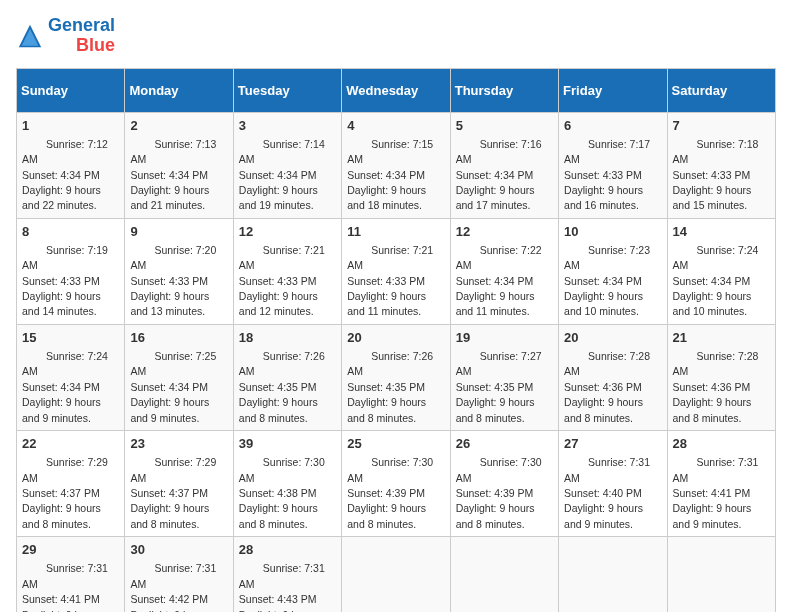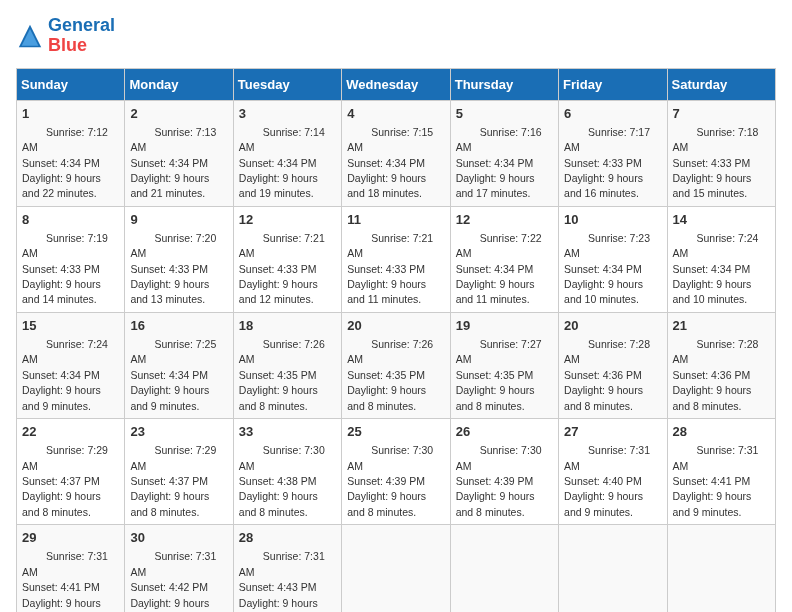--- a/index.html
+++ b/index.html
@@ -19,20 +19,21 @@
     .logo {
       display: flex;
       align-items: center;
       gap: 4px;
     }
     .logo-text {
       font-size: 18px;
       font-weight: bold;
       color: #333;
       line-height: 1.1;
+      text-align: right;
     }
     .logo-text span {
       color: #1a6eb5;
     }
     .logo-icon {
       width: 28px;
       height: 28px;
     }
     .title-area {
       text-align: right;
@@ -47,21 +48,21 @@
       color: #555;
     }
     table {
       width: 100%;
       border-collapse: collapse;
       font-size: 11px;
     }
     thead tr th {
       background: #1a6eb5;
       color: #fff;
-      padding: 8px 4px;
+      padding: 14px 4px;
       text-align: left;
       font-size: 13px;
       font-weight: bold;
       border: 1px solid #ccc;
     }
     tbody tr td {
       vertical-align: top;
       border: 1px solid #ccc;
       padding: 4px 5px;
       width: 14.28%;
@@ -214,21 +215,21 @@
       <tr>
         <td>
         <span class="day-num">22</span>
         <span class="day-detail">Sunrise: 7:29 AM<br>Sunset: 4:37 PM<br>Daylight: 9 hours and 8 minutes.</span>
       </td>
         <td>
         <span class="day-num">23</span>
         <span class="day-detail">Sunrise: 7:29 AM<br>Sunset: 4:37 PM<br>Daylight: 9 hours and 8 minutes.</span>
       </td>
         <td>
-        <span class="day-num">33</span>
+        <span class="day-num">39</span>
         <span class="day-detail">Sunrise: 7:30 AM<br>Sunset: 4:38 PM<br>Daylight: 9 hours and 8 minutes.</span>
       </td>
         <td>
         <span class="day-num">25</span>
         <span class="day-detail">Sunrise: 7:30 AM<br>Sunset: 4:39 PM<br>Daylight: 9 hours and 8 minutes.</span>
       </td>
         <td>
         <span class="day-num">26</span>
         <span class="day-detail">Sunrise: 7:30 AM<br>Sunset: 4:39 PM<br>Daylight: 9 hours and 8 minutes.</span>
       </td>

